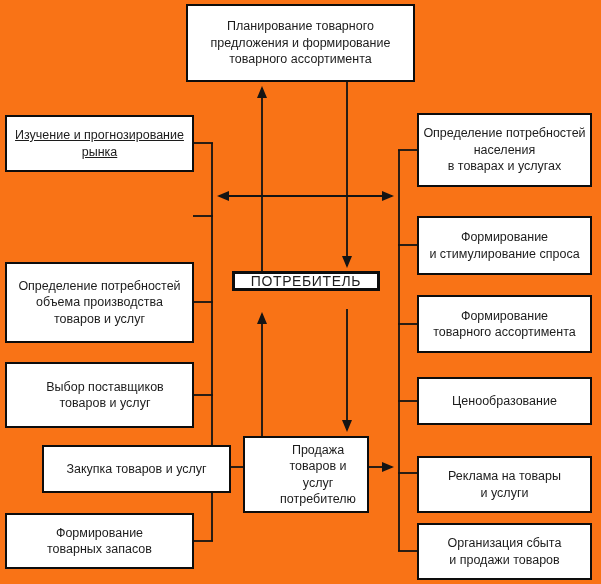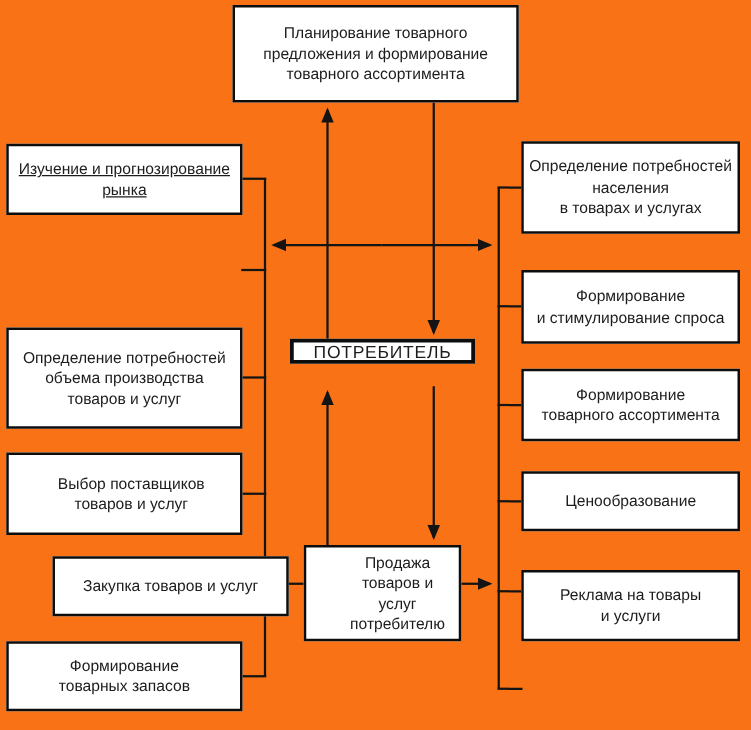--- a/index.html
+++ b/index.html
@@ -127,14 +127,16 @@
   <div class="box b-r1">Определение потребностей
 населения
 в товарах и услугах</div>
   <div class="box b-r2">Формирование
 и стимулирование спроса</div>
   <div class="box b-r3">Формирование
 товарного ассортимента</div>
   <div class="box b-r4">Ценообразование</div>
   <div class="box b-r5">Реклама на товары
 и услуги</div>
+  <div class="box b-r6">Организация сбыта
+и продажи товаров</div>
 
 </div>
 
 </body></html>

